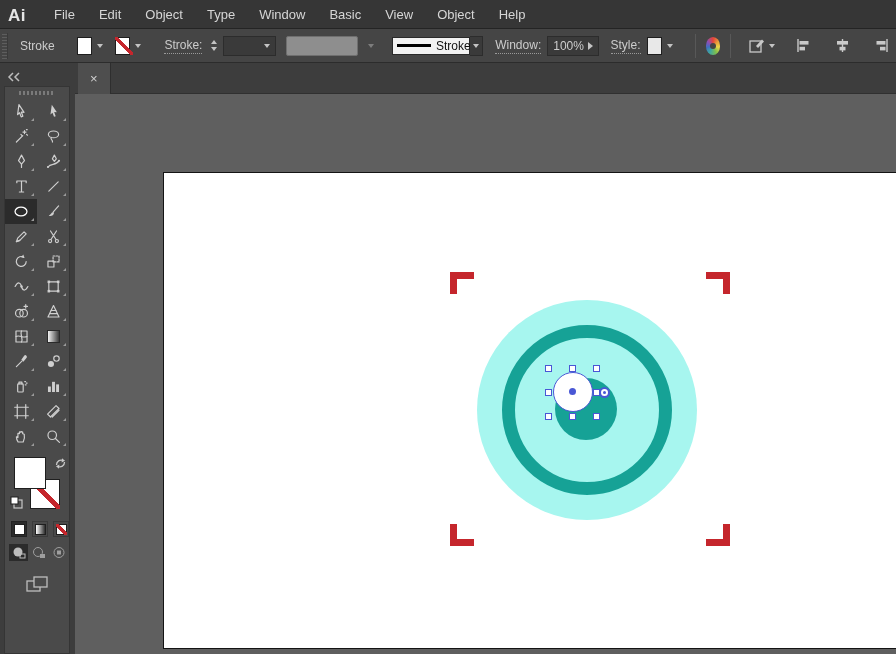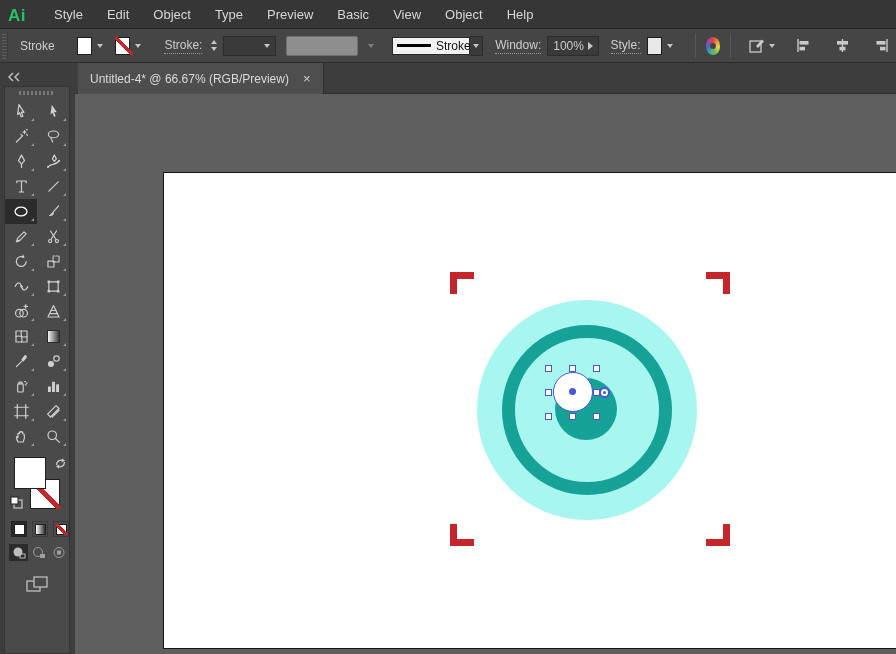--- a/index.html
+++ b/index.html
@@ -8,21 +8,21 @@
     width:896px; height:654px; position:relative; overflow:hidden;
     background:#5f5f5f; font-family:"Liberation Sans", sans-serif;
     -webkit-font-smoothing:antialiased;
   }
   
   .menubar {
     position:absolute; left:0; top:0; right:0; height:29px;
     background:#363636; border-bottom:1px solid #242424;
     display:flex; align-items:center; color:#d6d6d6; font-size:13px;
   }
-  .ai-logo { color:#22c55e; font-weight:bold; font-size:17px; margin:4px 16px 0 8px; letter-spacing:0.5px;}
+  .ai-logo { color:#e5e5e5; font-weight:bold; font-size:17px; margin:4px 16px 0 8px; letter-spacing:0.5px;}
   .menu-item { padding:0 12px; cursor:default; }
   .mb-right { display:flex; align-items:center; margin-left:18px; gap:8px; }
   .mb-sep { width:1px; height:16px; background:#4d4d4d; margin-right:6px;}
   .mb-btn {
     width:24px; height:20px; background:#6f6f6f; color:#efefef;
     border:1px solid #565656; border-radius:2px; font-size:11px; font-weight:bold;
     display:flex; align-items:center; justify-content:center;
   }
   .chev { width:0; height:0; border-left:4px solid transparent; border-right:4px solid transparent; border-top:5px solid #c4c4c4; display:inline-block;}
   .chev.sm { border-left-width:3px; border-right-width:3px; border-top-width:4px; }
@@ -123,25 +123,25 @@
   .mark.tl { border-top:7px solid #c5262c; border-left:7px solid #c5262c; }
   .mark.tr { border-top:7px solid #c5262c; border-right:7px solid #c5262c; }
   .mark.bl { border-bottom:7px solid #c5262c; border-left:7px solid #c5262c; }
   .mark.br { border-bottom:7px solid #c5262c; border-right:7px solid #c5262c; }
 </style>
 </head>
 <body>
 
 <div class="menubar">
   <span class="ai-logo">Ai</span>
-  <span class="menu-item">Style</span>
+  <span class="menu-item">File</span>
   <span class="menu-item">Edit</span>
   <span class="menu-item">Object</span>
   <span class="menu-item">Type</span>
-  <span class="menu-item">Preview</span>
+  <span class="menu-item">Window</span>
   <span class="menu-item">Basic</span>
   <span class="menu-item">View</span>
   <span class="menu-item">Object</span>
   <span class="menu-item">Help</span>
 </div>
 
 <div class="controlbar">
   <span class="grip-v"></span>
   <span class="cb-toolname">Stroke</span>
 
@@ -223,21 +223,20 @@
     <svg width="17" height="17" viewBox="0 0 17 17">
       <path d="M14 2 V15" stroke="#c9c9c9" stroke-width="1.4"></path>
       <rect x="3.5" y="4" width="9" height="3.6" fill="#c9c9c9"></rect>
       <rect x="7" y="9.8" width="5.5" height="3.6" fill="#c9c9c9"></rect>
     </svg>
   </span>
 </div>
 
 <div class="tabbar">
   <div class="doc-tab">
-    <span>Untitled-4* @ 66.67% (RGB/Preview)</span>
     <span class="tab-close">×</span>
   </div>
 </div>
 
 <div class="leftcol">
   <span class="collapse">
     <svg width="14" height="10" viewBox="0 0 14 10">
       <path d="M6 1 L2 5 L6 9 M12 1 L8 5 L12 9" stroke="#bdbdbd" stroke-width="1.5" fill="none"></path>
     </svg>
   </span>

